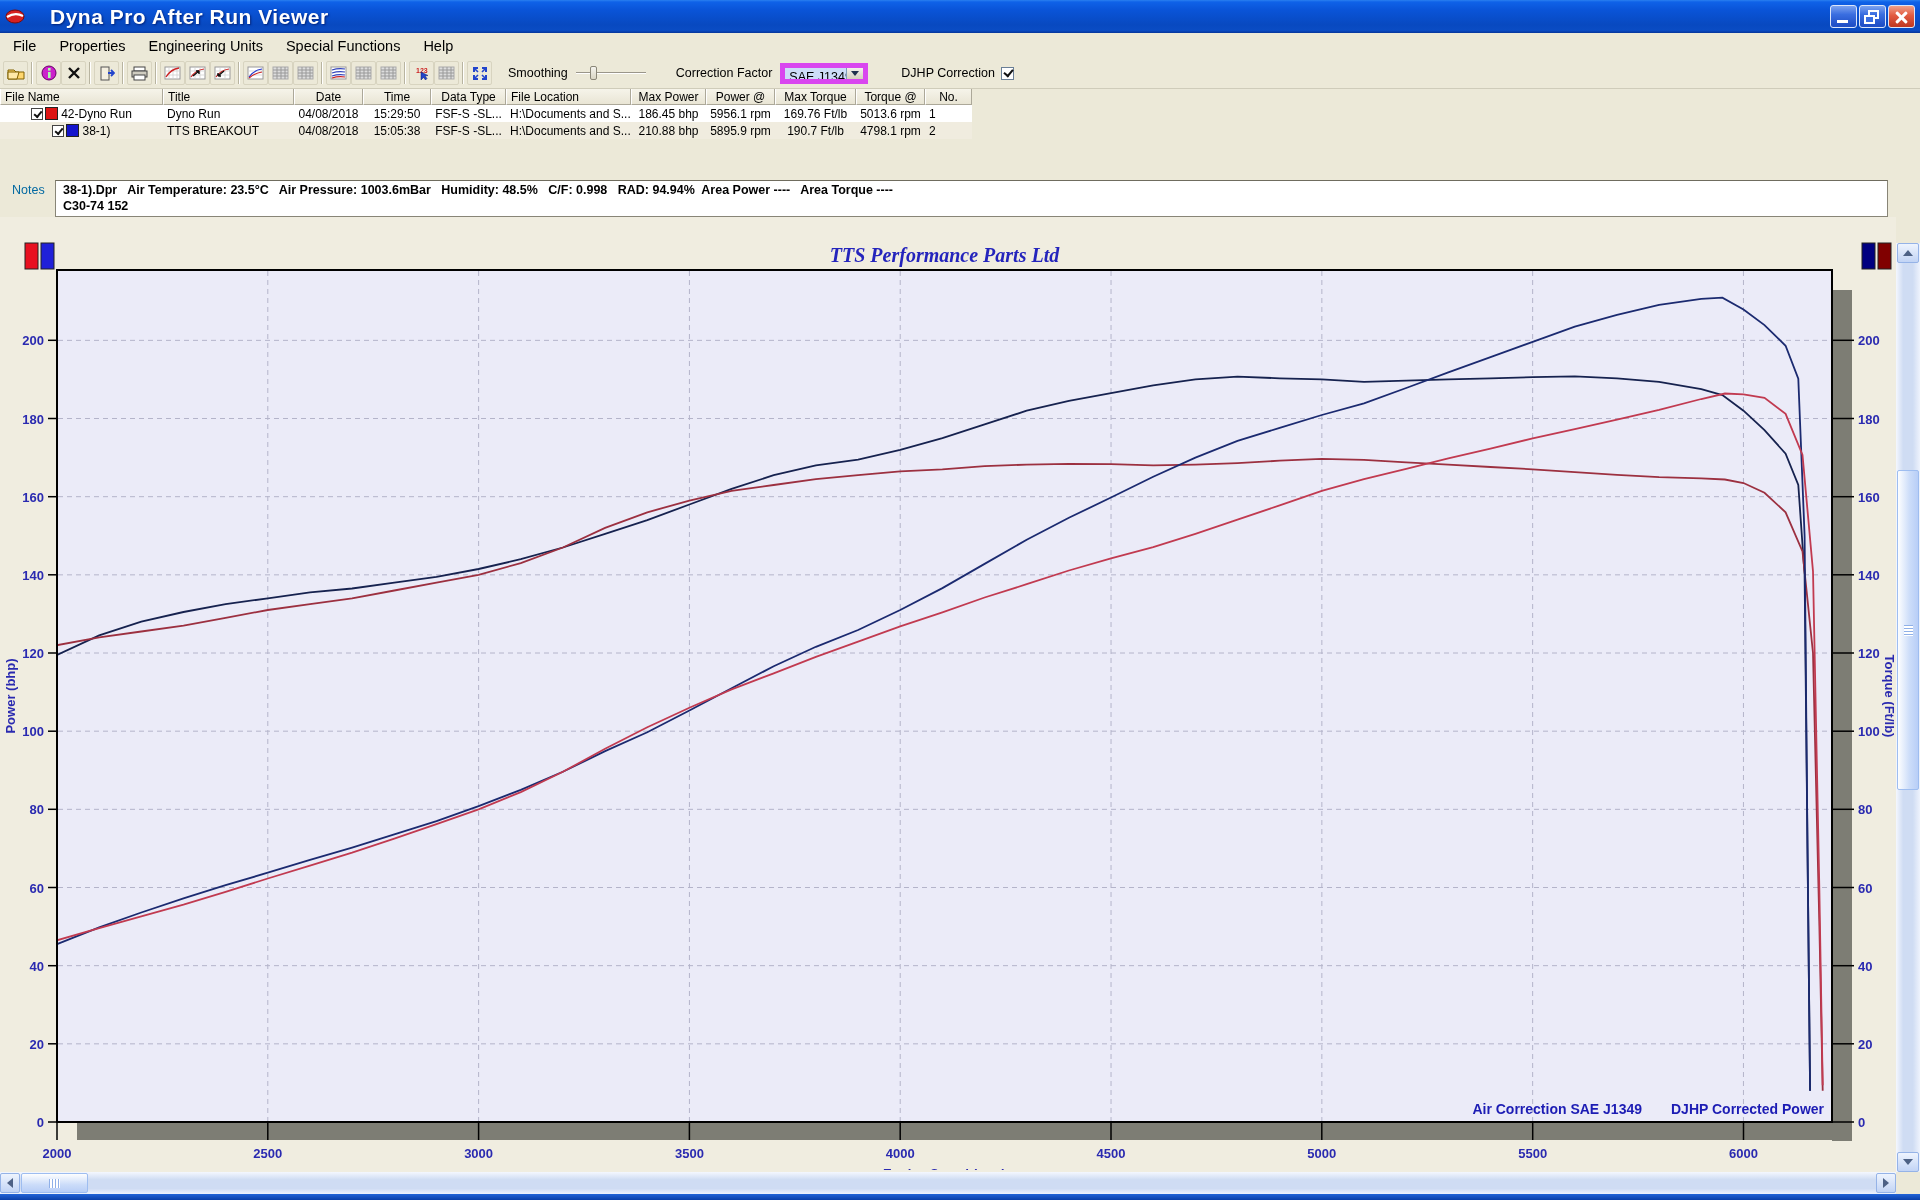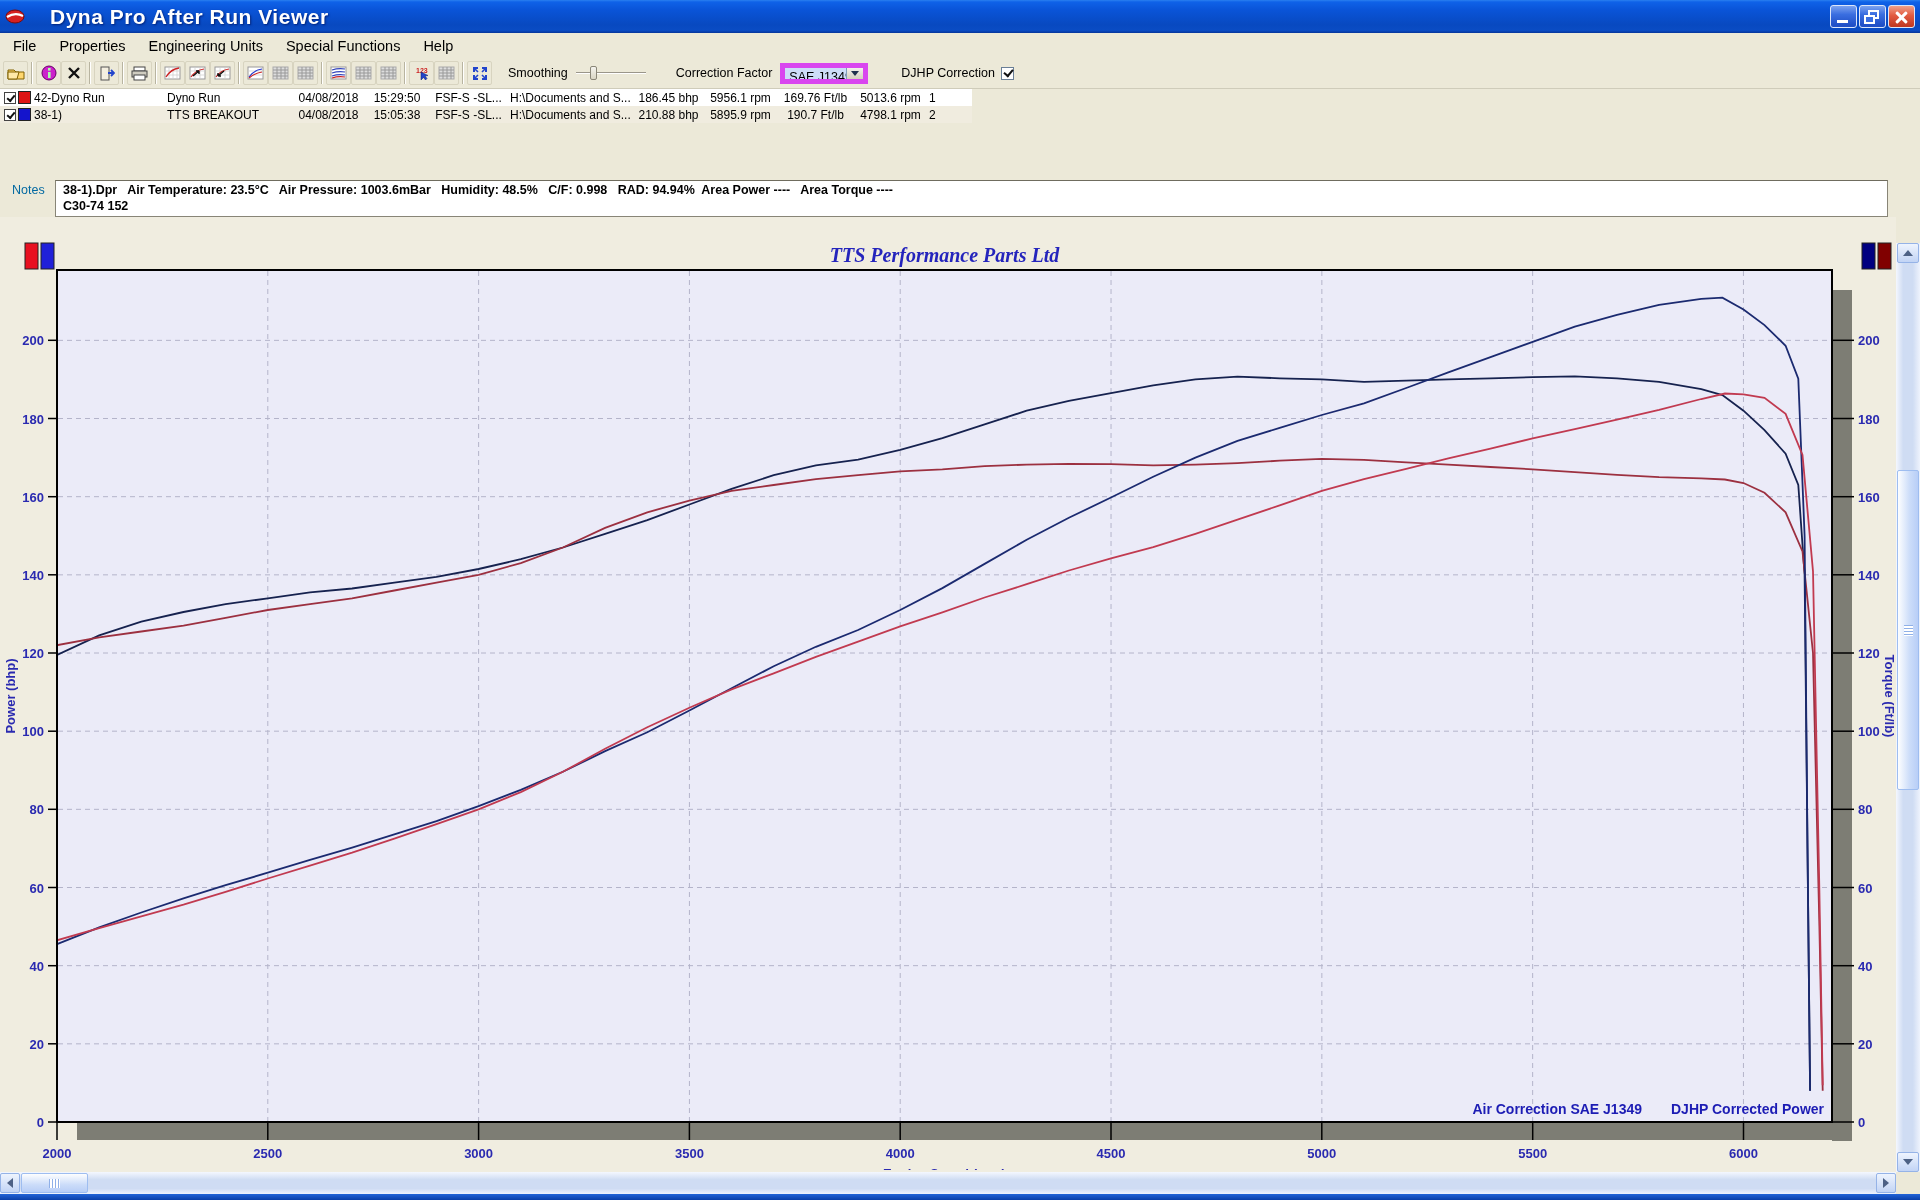--- a/index.html
+++ b/index.html
@@ -45,21 +45,21 @@
     display:flex; align-items:center; justify-content:center; }
   .tri-down { width:0; height:0; border-left:4px solid transparent; border-right:4px solid transparent; border-top:5px solid #20304c; }
   .checkbox { width:13px; height:13px; background:#fff; border:1px solid #6a7f96; margin-left:6px; position:relative; }
   .checkbox.checked::after { content:""; position:absolute; left:2px; top:1px; width:7px; height:4px;
     border-left:2px solid #111; border-bottom:2px solid #111; transform:rotate(-50deg); }
 
   
   .ftable { position:absolute; left:0; top:89px; width:972px; font-size:12px; color:#000; }
   .ft-row { display:flex; height:17px; align-items:center; }
   .ft-head { background:linear-gradient(180deg,#f6f4ea,#e8e4d3); height:16px; }
-  .ft-cell { height:100%; display:flex; align-items:center; padding:0 4px; overflow:hidden; white-space:nowrap; }
+  .ft-cell { height:100%; display:flex; align-items:center; padding:0 4px; overflow:hidden; white-space:nowrap;justify-content:center; }
   .ft-head .ft-cell { border-right:1px solid #aca899; border-left:1px solid #fff; border-bottom:1px solid #aca899; }
   .rowswatch { width:13px; height:13px; border:1px solid #222; margin:0 3px 0 2px; flex:0 0 auto; }
   .rowcb { width:12px; height:12px; background:#fff; border:1px solid #444; position:relative; flex:0 0 auto; }
   .rowcb::after { content:""; position:absolute; left:2px; top:2px; width:6px; height:3px;
     border-left:2px solid #111; border-bottom:2px solid #111; transform:rotate(-50deg); }
 
   
   .notes-label { position:absolute; left:12px; top:183px; font-size:12.5px; color:#0369a1; }
   .notes-box { position:absolute; left:55px; top:180px; width:1833px; height:37px; background:#fff;
     border:1px solid #888577; border-top-color:#6f6c5e; padding:1px 7px; }
@@ -260,20 +260,33 @@
       <span class="cval">SAE J1349</span>
       <span class="cbtn">
           <span class="tri-down"></span>
         </span>
     </div>
     <span class="tlabel" style="margin-left:33px">DJHP Correction</span>
     <div class="checkbox checked"></div>
   </div>
 
   <div class="ftable" id="ftable">
+      <div class="ft-row ft-head">
+        <div class="ft-cell" style="width:163px;justify-content:flex-start">File Name</div>
+        <div class="ft-cell" style="width:131px;justify-content:flex-start">Title</div>
+        <div class="ft-cell" style="width:69px;justify-content:center">Date</div>
+        <div class="ft-cell" style="width:68px;justify-content:center">Time</div>
+        <div class="ft-cell" style="width:75px;justify-content:center">Data Type</div>
+        <div class="ft-cell" style="width:125px;justify-content:flex-start">File Location</div>
+        <div class="ft-cell" style="width:75px;justify-content:center">Max Power</div>
+        <div class="ft-cell" style="width:69px;justify-content:center">Power @</div>
+        <div class="ft-cell" style="width:81px;justify-content:center">Max Torque</div>
+        <div class="ft-cell" style="width:69px;justify-content:center">Torque @</div>
+        <div class="ft-cell" style="width:47px;justify-content:center">No.</div>
+      </div>
       <div class="ft-row" style="background:#ffffff">
         <div class="ft-cell" style="width:163px">
           <span class="rowcb"></span>
           <span class="rowswatch" style="background:#dd1414"></span>
           <span>42-Dyno Run</span>
         </div>
         <div class="ft-cell" style="width:131px;justify-content:flex-start">Dyno Run</div>
         <div class="ft-cell" style="width:69px;justify-content:center">04/08/2018</div>
         <div class="ft-cell" style="width:68px;justify-content:center">15:29:50</div>
         <div class="ft-cell" style="width:75px;justify-content:center">FSF-S -SL...</div>

